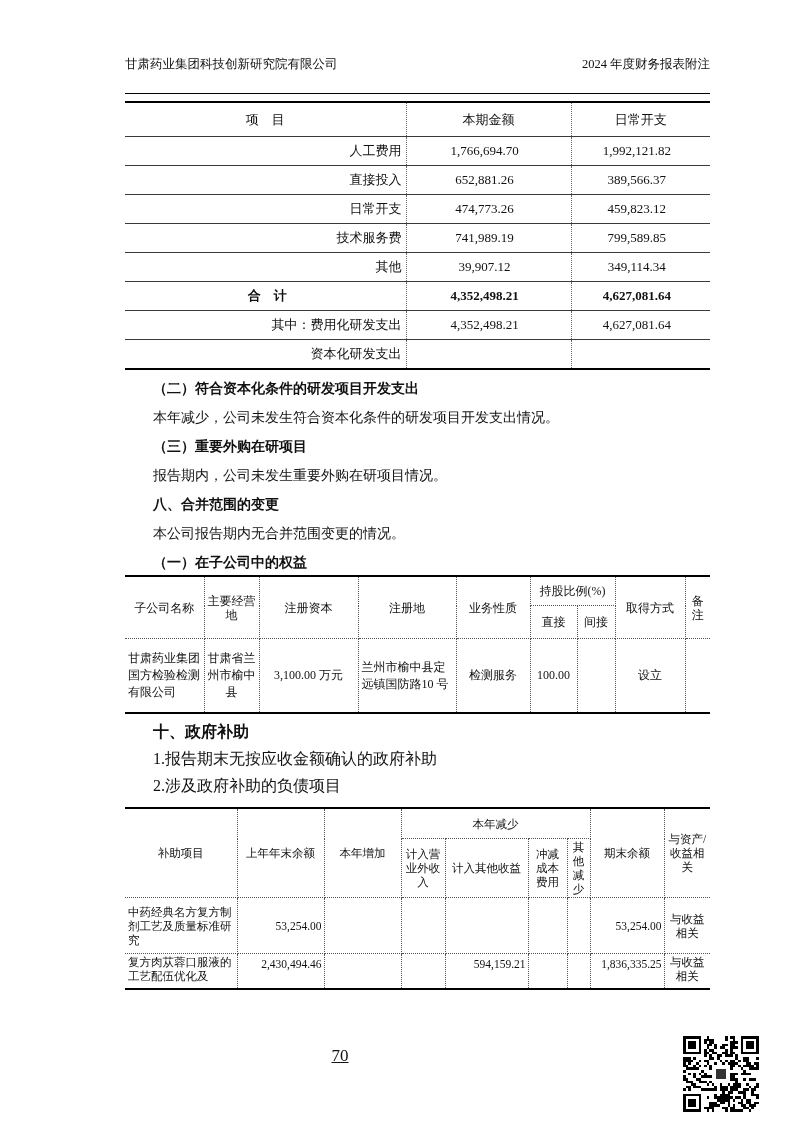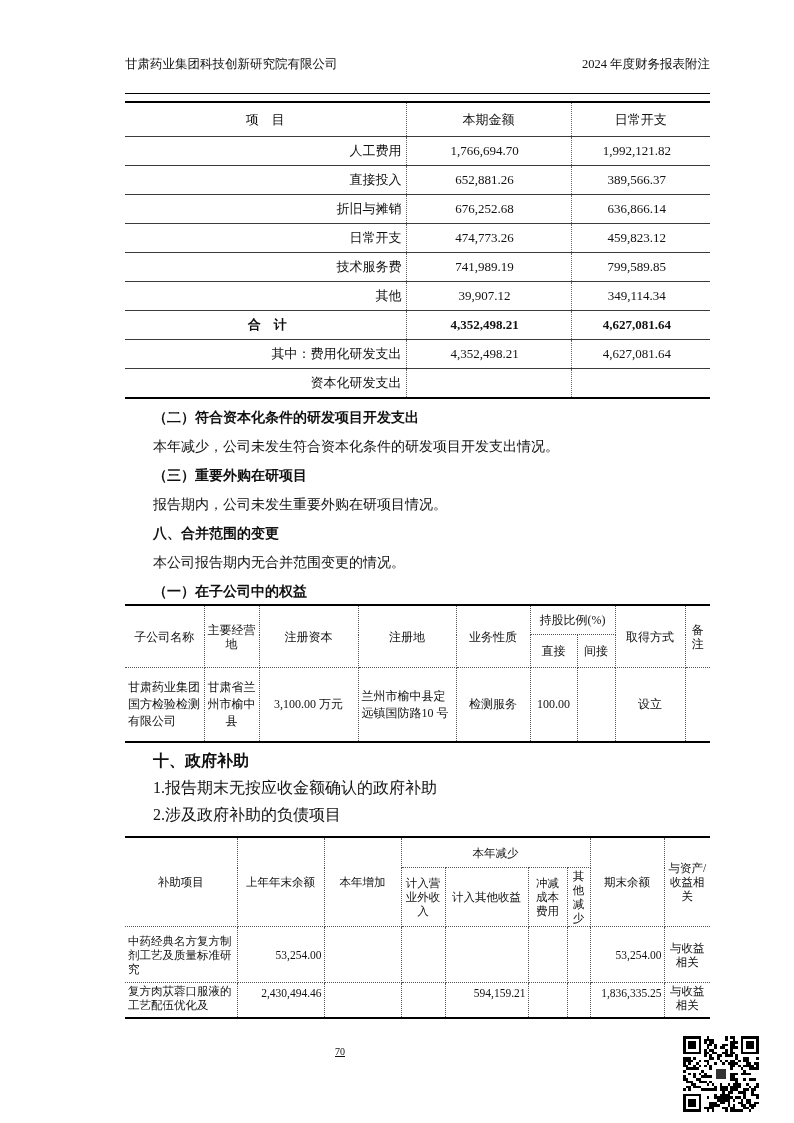--- a/index.html
+++ b/index.html
@@ -55,21 +55,21 @@
   .t3 .row2 td{height:29px;vertical-align:top;}
   .t3 .c-proj{text-align:left;line-height:14px;}
   .t3 .c-num{text-align:right;padding-right:2px;}
   .t3 .c-rel{line-height:14px;}
   .t3 .clip{max-height:29px;overflow:hidden;}
   .t3 .row2 .c-num{padding-top:4px;}
 
   .gov-block{font-size:16px;}
   .gov-line{margin:0;padding:8px 0 0 28px;height:19px;line-height:19px;}
 
-  .pagenum{position:absolute;left:0;width:680px;top:1046px;text-align:center;font-size:10px;text-decoration:underline;}
+  .pagenum{position:absolute;left:0;width:680px;top:1046px;text-align:center;font-size:17px;text-decoration:underline;}
   .qr{position:absolute;left:683px;top:1036px;width:76px;height:76px;}
 </style>
 </head>
 <body>
 
 <div class="page">
   <div class="content">
 
     <div class="pageheader">
       <span>甘肃药业集团科技创新研究院有限公司</span>
@@ -92,25 +92,20 @@
       <tbody>
         <tr>
           <td class="c-item">人工费用</td>
           <td class="c-num">1,766,694.70</td>
           <td class="c-num">1,992,121.82</td>
         </tr>
         <tr>
           <td class="c-item">直接投入</td>
           <td class="c-num">652,881.26</td>
           <td class="c-num">389,566.37</td>
-        </tr>
-        <tr>
-          <td class="c-item">折旧与摊销</td>
-          <td class="c-num">676,252.68</td>
-          <td class="c-num">636,866.14</td>
         </tr>
         <tr>
           <td class="c-item">日常开支</td>
           <td class="c-num">474,773.26</td>
           <td class="c-num">459,823.12</td>
         </tr>
         <tr>
           <td class="c-item">技术服务费</td>
           <td class="c-num">741,989.19</td>
           <td class="c-num">799,589.85</td>

